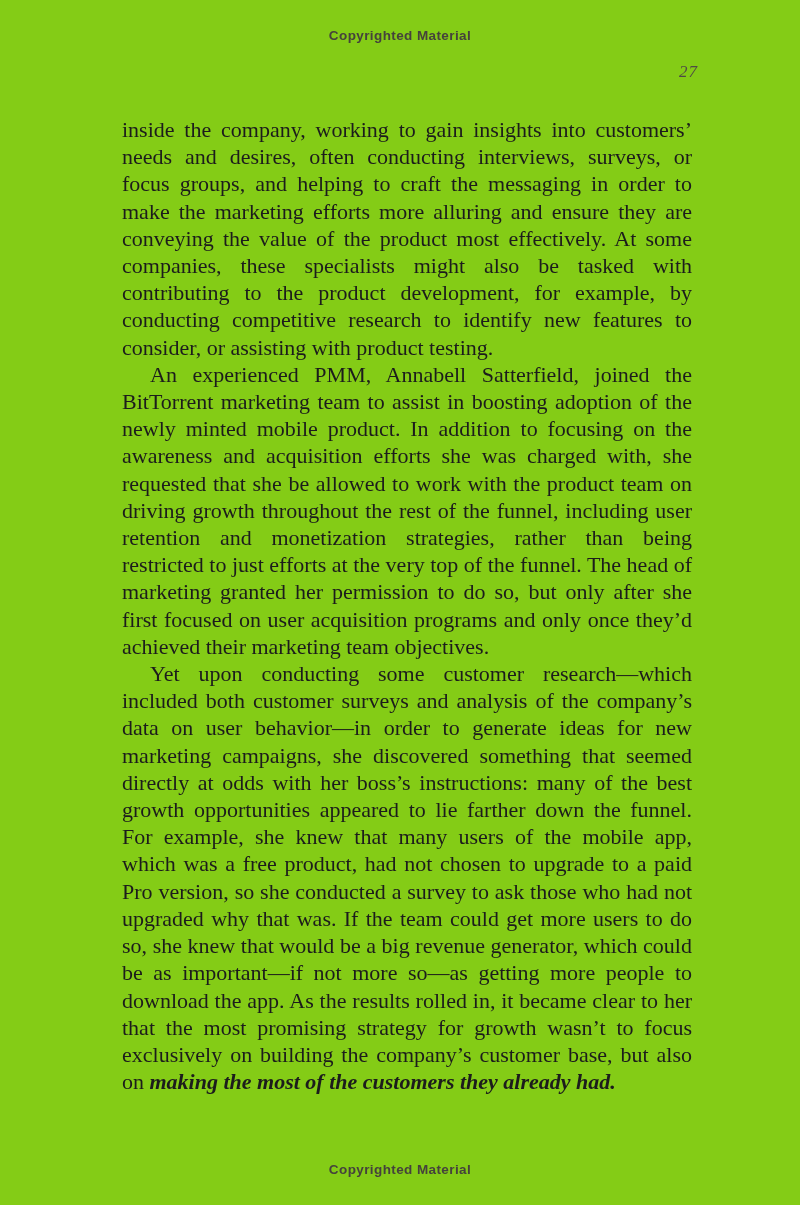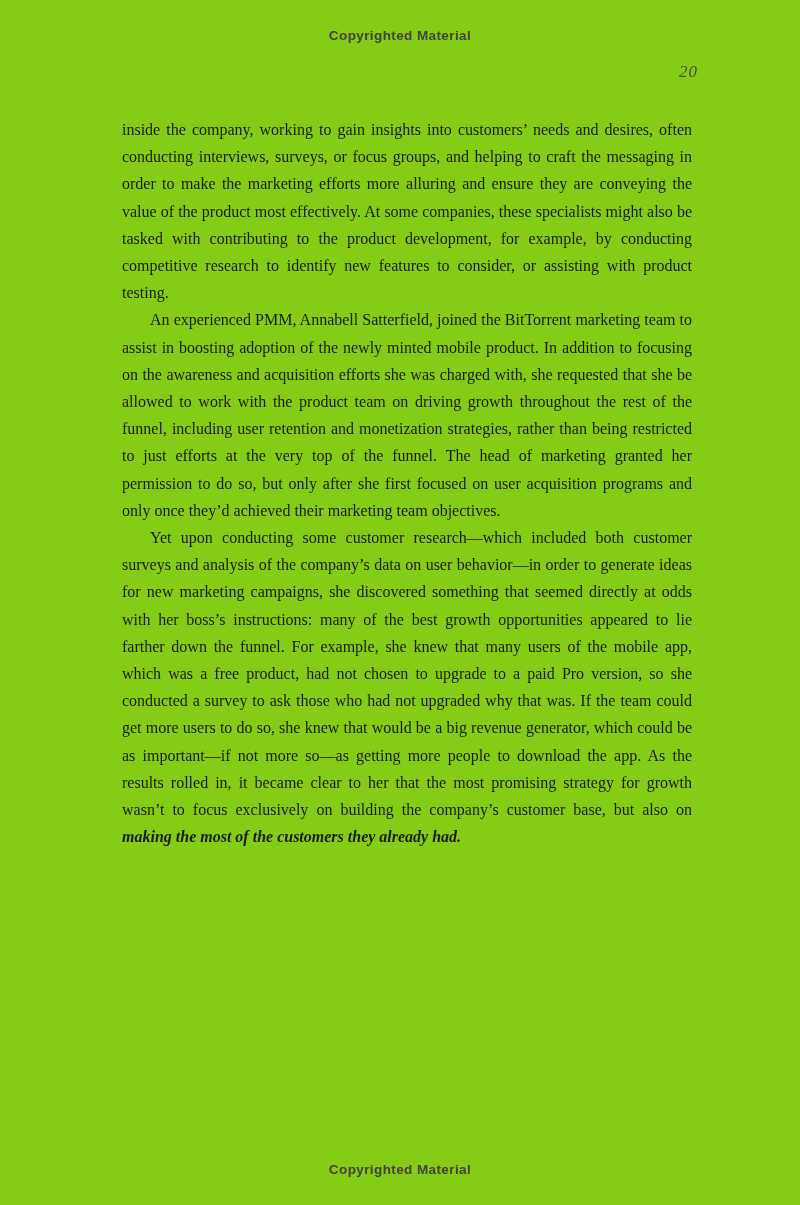--- a/index.html
+++ b/index.html
@@ -55,21 +55,21 @@
     font-size: 17px;
     color: #4f4b45;
     letter-spacing: 1px;
   }
   .body-text {
     position: absolute;
     top: 116px;
     left: 122px;
     width: 570px;
     color: #1c1c1c;
-    font-size: 16px;
+    font-size: 22px;
     line-height: 27.2px;
     text-align: justify;
   }
   .body-text p {
     margin: 0;
     padding: 0;
   }
   .body-text p.indented {
     text-indent: 28px;
   }
@@ -79,21 +79,21 @@
   }
 </style>
 </head>
 <body>
 
 <div class="page">
 
   <div class="copyright-notice copyright-top">Copyrighted Material</div>
 
   <div class="running-header">
-    <div class="page-number">20</div>
+    <div class="page-number">27</div>
   </div>
 
   <div class="body-text">
     <p>inside the company, working to gain insights into customers’ needs and desires, often conducting interviews, surveys, or focus groups, and helping to craft the messaging in order to make the marketing efforts more alluring and ensure they are conveying the value of the product most effectively. At some companies, these specialists might also be tasked with contributing to the product development, for example, by conducting competitive research to identify new features to consider, or assisting with product testing.</p>
     <p class="indented">An experienced PMM, Annabell Satterfield, joined the BitTorrent marketing team to assist in boosting adoption of the newly minted mobile product. In addition to focusing on the awareness and acquisition efforts she was charged with, she requested that she be allowed to work with the product team on driving growth throughout the rest of the funnel, including user retention and monetization strategies, rather than being restricted to just efforts at the very top of the funnel. The head of marketing granted her permission to do so, but only after she first focused on user acquisition programs and only once they’d achieved their marketing team objectives.</p>
     <p class="indented"><span>Yet upon conducting some customer research—which included both customer surveys and analysis of the company’s data on user behavior—in order to generate ideas for new marketing campaigns, she discovered something that seemed directly at odds with her boss’s instructions: many of the best growth opportunities appeared to lie farther down the funnel. For example, she knew that many users of the mobile app, which was a free product, had not chosen to upgrade to a paid Pro version, so she conducted a survey to ask those who had not upgraded why that was. If the team could get more users to do so, she knew that would be a big revenue generator, which could be as important—if not more so—as getting more people to download the app. As the results rolled in, it became clear to her that the most promising strategy for growth wasn’t to focus exclusively on building the company’s customer base, but also on </span><span class="emphasis-italic">making the most of the customers they already had.</span></p>
   </div>
 
   <div class="copyright-notice copyright-bottom">Copyrighted Material</div>
 

